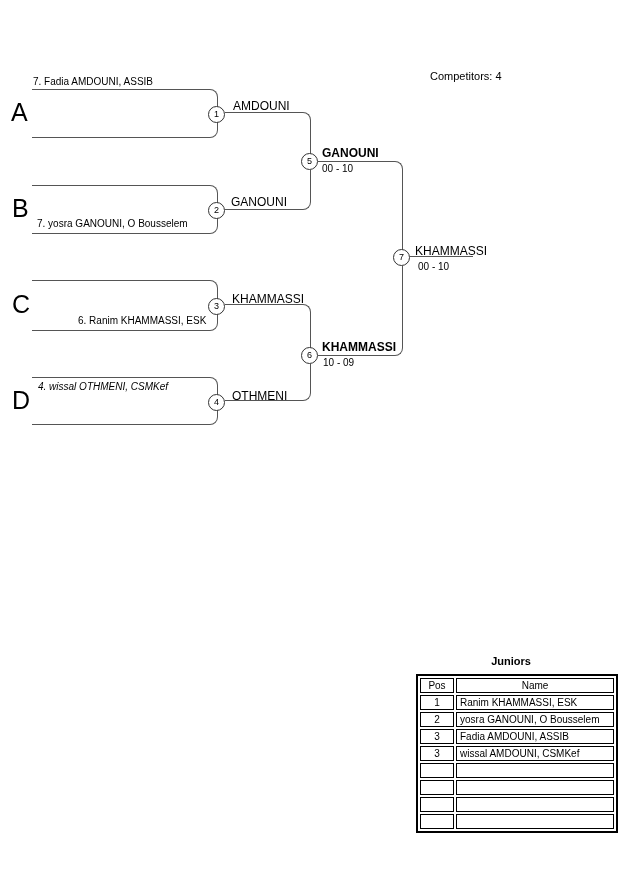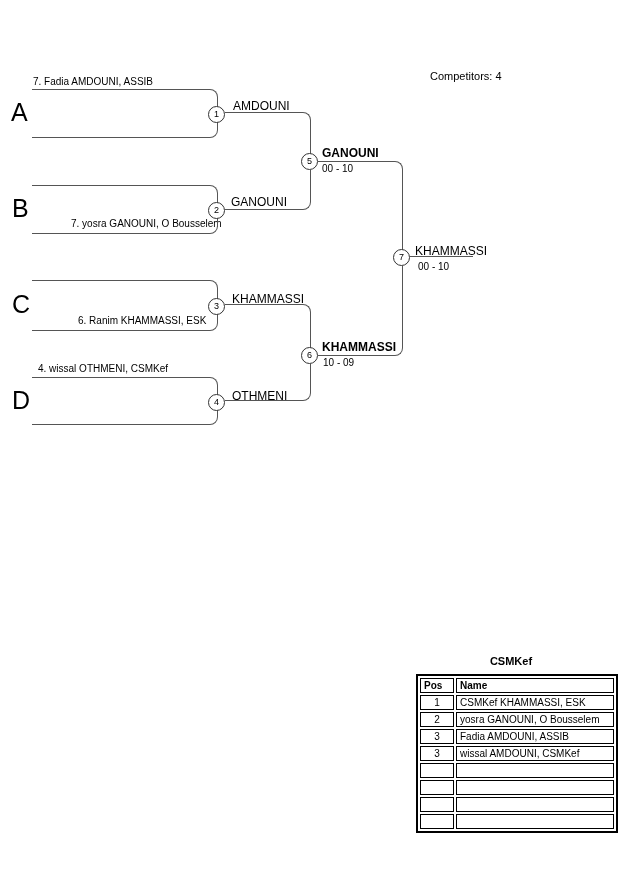--- a/index.html
+++ b/index.html
@@ -76,50 +76,50 @@
     background: #fff;
   }
   table.results th, table.results td {
     border: 1px solid #000;
     font-size: 10px;
     height: 13px;
     padding: 0 3px;
     white-space: nowrap;
     overflow: hidden;
   }
-  table.results th { font-weight: bold; text-align: left; }
+  table.results th { font-weight: normal; text-align: center; }
   .col-pos  { width: 26px;  text-align: center; }
   .col-name { width: 150px; text-align: left; margin-left: 44px; }
 </style>
 </head>
 <body>
 
 <div class="page">
 
   <div class="abs competitors">Competitors: 4</div>
 
   <div class="abs seed-label" style="left:33px; top:76px;">7. Fadia AMDOUNI, ASSIB</div>
   <div class="abs bracket-box" style="top:89px; height:47px;"></div>
   <div class="abs group-letter" style="left:11px; top:100px;">A</div>
   <div class="abs match-circle" style="left:208px; top:106px;">1</div>
   <div class="abs winner-label" style="left:233px; top:99px;">AMDOUNI</div>
 
-  <div class="abs seed-label" style="left:37px; top:218px;margin-left:34px;">7. yosra GANOUNI, O Bousselem</div>
+  <div class="abs seed-label" style="left:37px; top:218px;">7. yosra GANOUNI, O Bousselem</div>
   <div class="abs bracket-box" style="top:185px; height:47px;"></div>
   <div class="abs group-letter" style="left:12px; top:196px;">B</div>
   <div class="abs match-circle" style="left:208px; top:202px;">2</div>
   <div class="abs winner-label" style="left:231px; top:195px;">GANOUNI</div>
 
   <div class="abs seed-label" style="left:38px; top:315px;padding-left:40px;">6. Ranim KHAMMASSI, ESK</div>
   <div class="abs bracket-box" style="top:280px; height:49px;"></div>
   <div class="abs group-letter" style="left:12px; top:292px;">C</div>
   <div class="abs match-circle" style="left:208px; top:298px;">3</div>
   <div class="abs winner-label" style="left:232px; top:292px;">KHAMMASSI</div>
 
-  <div class="abs seed-label" style="left:38px; top:363px;">4. wissal OTHMENI, CSMKef</div>
+  <div class="abs seed-label" style="left:38px; top:381px;font-style:italic;">4. wissal OTHMENI, CSMKef</div>
   <div class="abs bracket-box" style="top:377px; height:46px;"></div>
   <div class="abs group-letter" style="left:12px; top:388px;">D</div>
   <div class="abs match-circle" style="left:208px; top:394px;">4</div>
   <div class="abs winner-label" style="left:232px; top:389px;">OTHMENI</div>
 
   <div class="abs conn-down" style="left:225px; top:112px; width:85px; height:41px;"></div>
   <div class="abs conn-up" style="left:225px; top:170px; width:85px; height:39px;"></div>
   <div class="abs conn-down" style="left:225px; top:304px; width:85px; height:43px;"></div>
   <div class="abs conn-up" style="left:225px; top:364px; width:85px; height:36px;"></div>
 
@@ -132,30 +132,30 @@
   <div class="abs score-label" style="left:323px; top:357px;">10 - 09</div>
 
   <div class="abs conn-down" style="left:318px; top:161px; width:84px; height:88px;"></div>
   <div class="abs conn-up" style="left:318px; top:266px; width:84px; height:89px;"></div>
 
   <div class="abs match-circle" style="left:393px; top:249px;">7</div>
   <div class="abs winner-label" style="left:415px; top:244px;">KHAMMASSI</div>
   <div class="abs hline" style="left:410px; top:256px; width:63px;"></div>
   <div class="abs score-label" style="left:418px; top:261px;">00 - 10</div>
 
-  <div class="abs results-title">CSMKef</div>
+  <div class="abs results-title">Juniors</div>
   <table class="results">
     <tbody>
         <tr>
       <th class="col-pos">Pos</th>
       <th class="col-name">Name</th>
     </tr>
     <tr>
       <td class="col-pos">1</td>
-      <td class="col-name">CSMKef KHAMMASSI, ESK</td>
+      <td class="col-name">Ranim KHAMMASSI, ESK</td>
     </tr>
     <tr>
       <td class="col-pos">2</td>
       <td class="col-name">yosra GANOUNI, O Bousselem</td>
     </tr>
     <tr>
       <td class="col-pos">3</td>
       <td class="col-name">Fadia AMDOUNI, ASSIB</td>
     </tr>
     <tr>

